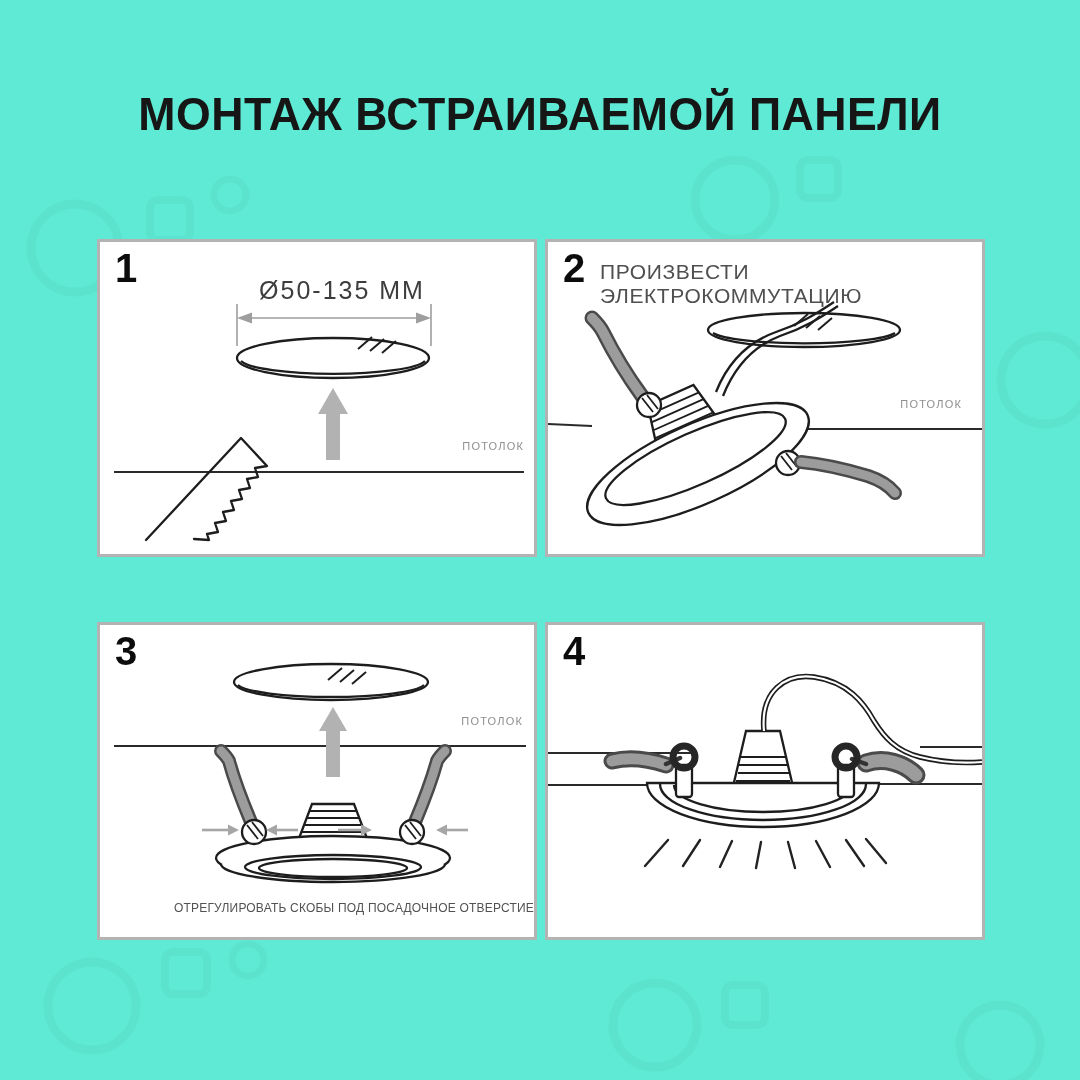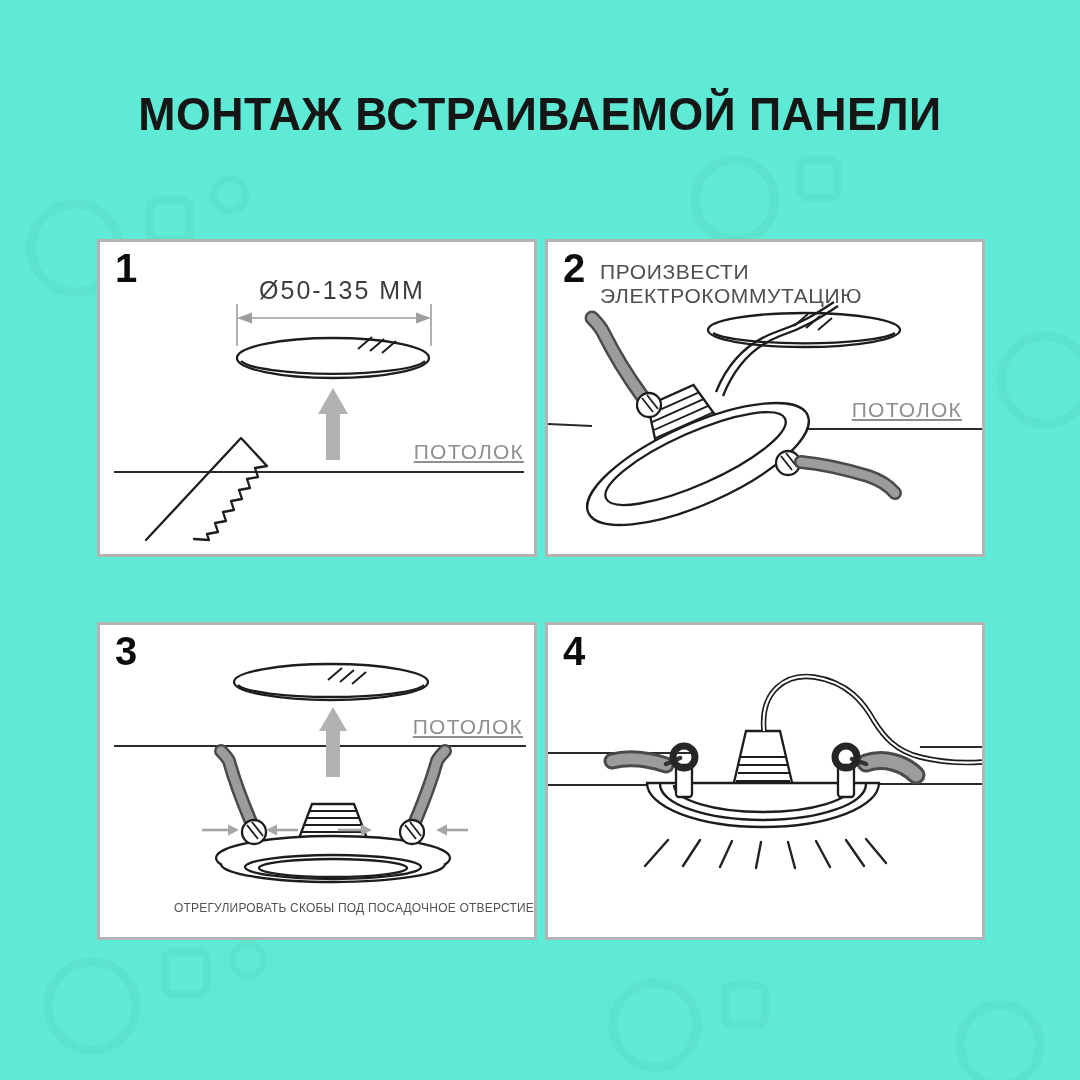--- a/index.html
+++ b/index.html
@@ -29,21 +29,21 @@
   }
   .instruction{
     position:absolute;left:52px;top:18px;font-size:21px;color:#4f4f4f;
     letter-spacing:.6px;
   }
   .dim-label{
     position:absolute;left:0;top:34px;width:100%;text-align:center;
     padding-left:26px;box-sizing:border-box;
     font-size:25px;color:#3d3d3d;letter-spacing:2px;margin-left:12px;
   }
-  .ceil{position:absolute;font-size:21px;color:#8f8f8f;letter-spacing:1.2px;text-decoration:underline;}
+  .ceil{position:absolute;font-size:11px;color:#8f8f8f;letter-spacing:1.2px;}
   .ceil1{right:10px;top:198px;}
   .ceil2{right:20px;top:156px;}
   .ceil3{right:11px;top:90px;}
   .caption{
     position:absolute;left:0;top:276px;width:100%;text-align:right;
     font-size:12px;color:#525252;letter-spacing:.2px;white-space:nowrap;
   }
   .ink{stroke:#1d1d1d;fill:none;stroke-width:2.3;}
   .fillw{fill:#ffffff;}
 </style>

